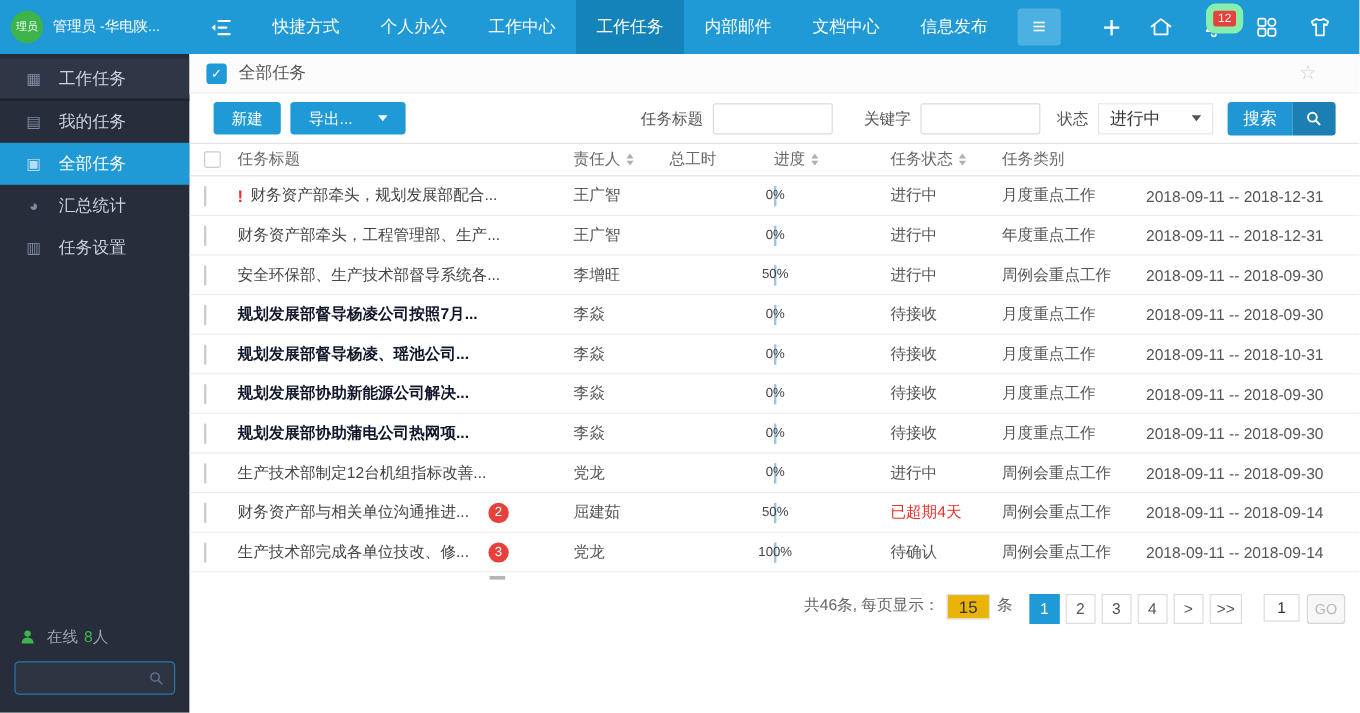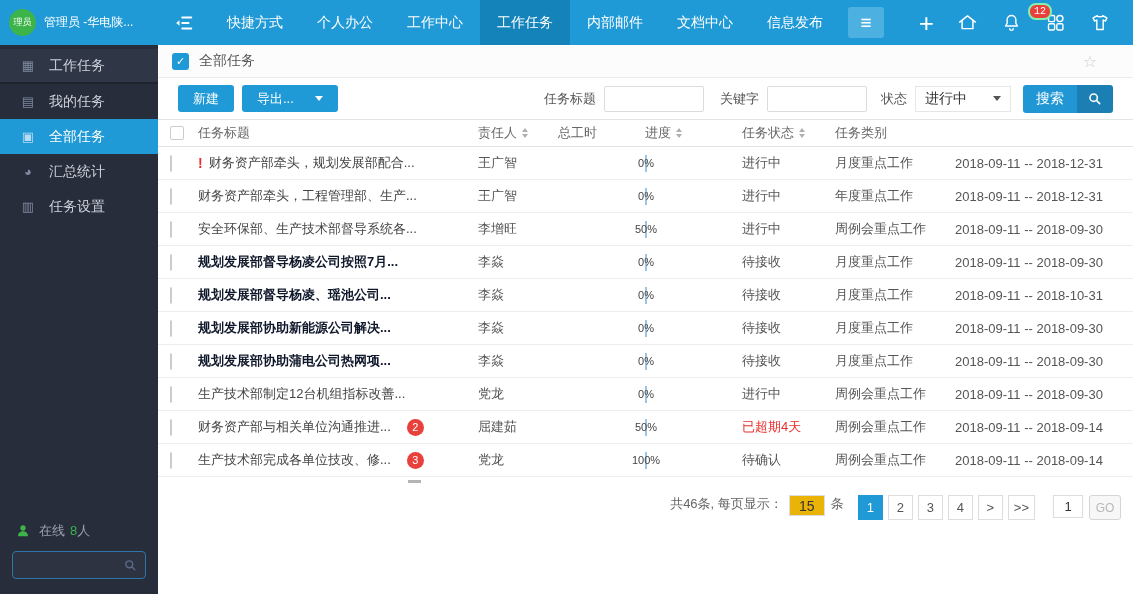--- a/index.html
+++ b/index.html
@@ -15,22 +15,22 @@
   .collapse-btn { width:52px; display:flex; align-items:center; justify-content:center; cursor:pointer; }
   .nav { display:flex; align-items:stretch; }
   .nav-item { display:flex; align-items:center; padding:0 17px; font-size:14px; cursor:pointer; white-space:nowrap; }
   .nav-item.active { background:#1383ba; }
   .box-menu { margin-left:8px; align-self:center; width:36px; height:31px; background:#4cb0e0;
     border-radius:3px; display:flex; align-items:center; justify-content:center; font-size:19px; cursor:pointer; }
   .top-icons { margin-left:auto; display:flex; align-items:center; gap:23px; padding-right:22px; }
   .icon-btn { cursor:pointer; display:flex; }
   .plus-glyph { font-size:26px; font-weight:300; line-height:20px; }
   .bell-wrap { position:relative; }
-  .badge { position:absolute; top:-9px; left:27px; background:#e8413c; color:#fff; font-size:10px;
-    line-height:13px; border-radius:8px; padding:0 4px; border:2px solid #86efac;font-family:Liberation Mono, monospace; }
+  .badge { position:absolute; top:-9px; left:4px; background:#e8413c; color:#fff; font-size:10px;
+    line-height:13px; border-radius:8px; padding:0 4px; border:6px solid #86efac; }
 
   
   .layout { display:flex; height:549px; }
   .sidebar { width:158px; flex:0 0 158px; background:#272d3a; display:flex; flex-direction:column; padding-top:4px; }
   .side-item { height:35px; display:flex; align-items:center; gap:13px; padding-left:20px;
     color:#ccd2dc; font-size:14px; cursor:pointer; white-space:nowrap; }
   .side-item.first { background:#2f3645; border-bottom:2px solid #1e232d; }
   .side-item.active { background:#209ad6; color:#fff; }
   .side-icon { width:16px; font-size:13px; color:#7f8aa0; text-align:center; }
   .side-item.active .side-icon { color:#b9dcf2; }
@@ -235,21 +235,21 @@
     </div>
 
     <div class="toolbar-row">
       <button class="btn">新建</button>
       <button class="btn export">
         <span>导出...</span>
         <span class="caret-down"></span>
       </button>
       <span class="tb-label push-right">任务标题</span>
       <input class="tb-input" value="" style="">
-      <span class="tb-label" style="margin-left:8px">关键字</span>
+      <span class="tb-label" style="margin-left:18px">关键字</span>
       <input class="tb-input" value="" style="">
       <span class="tb-label" style="margin-left:6px">状态</span>
       <div class="tb-select">
         <span>进行中</span>
         <span class="caret-down caret-dark"></span>
       </div>
       <div class="search-btn">
         <span class="search-btn-label">搜索</span>
         <span class="search-icon-box">
           <svg width="16" height="16" viewBox="0 0 24 24" fill="none" stroke="#fff" stroke-width="2.4" stroke-linecap="round">

